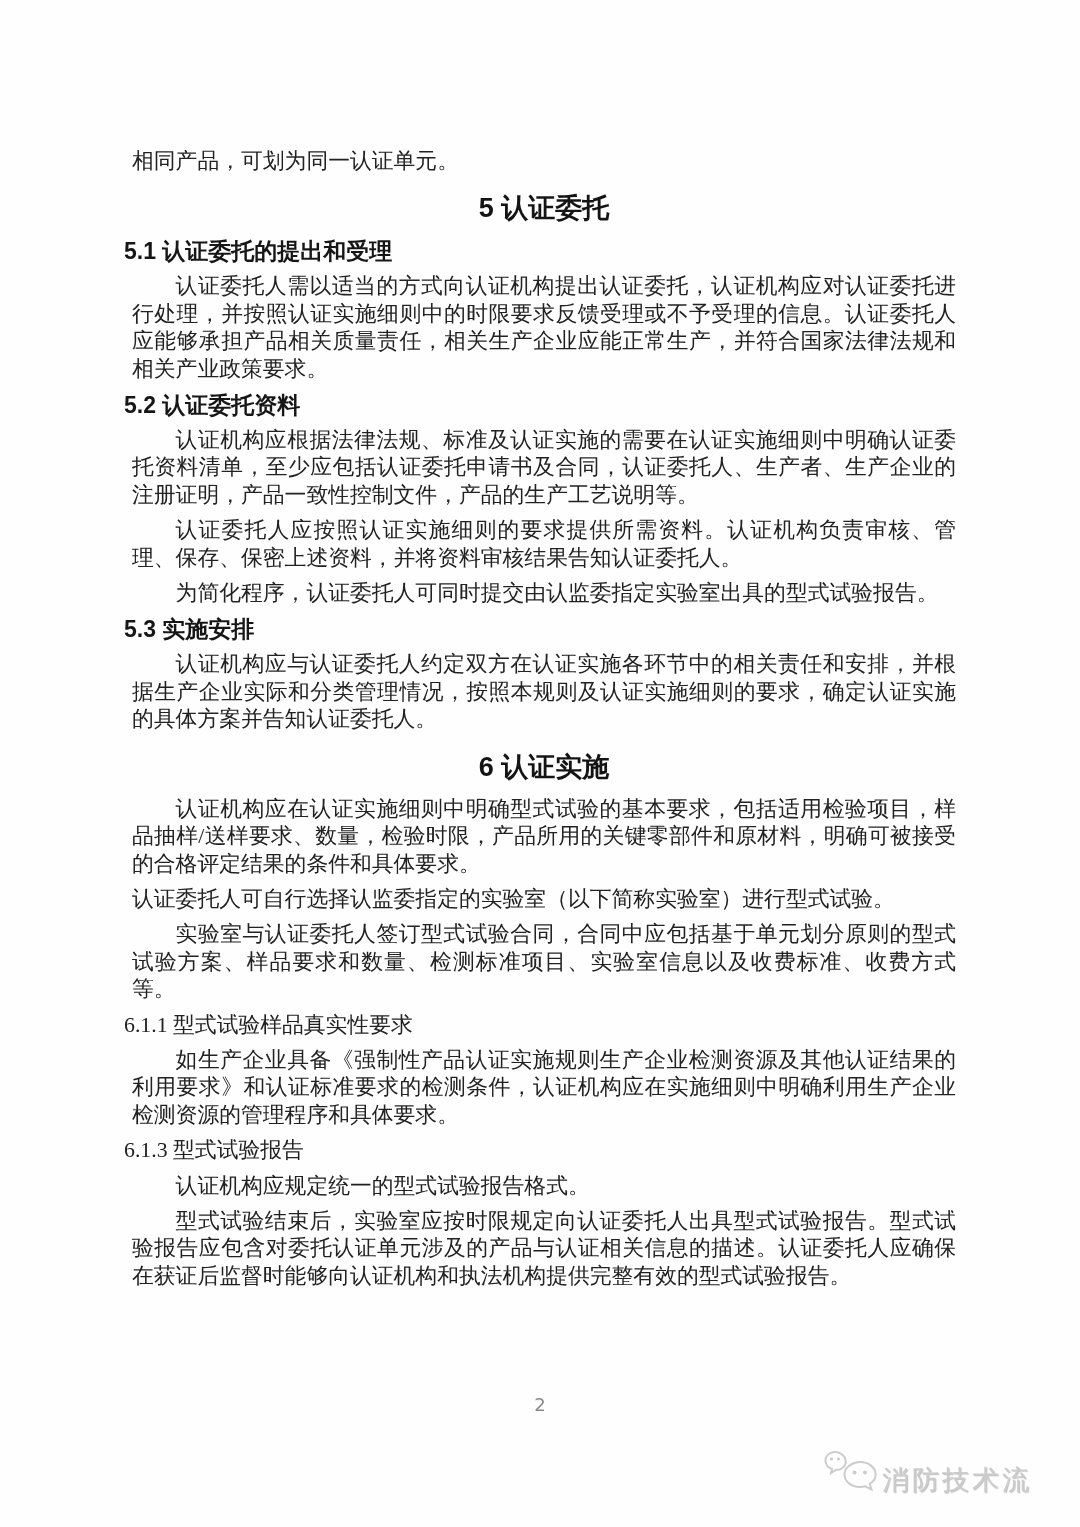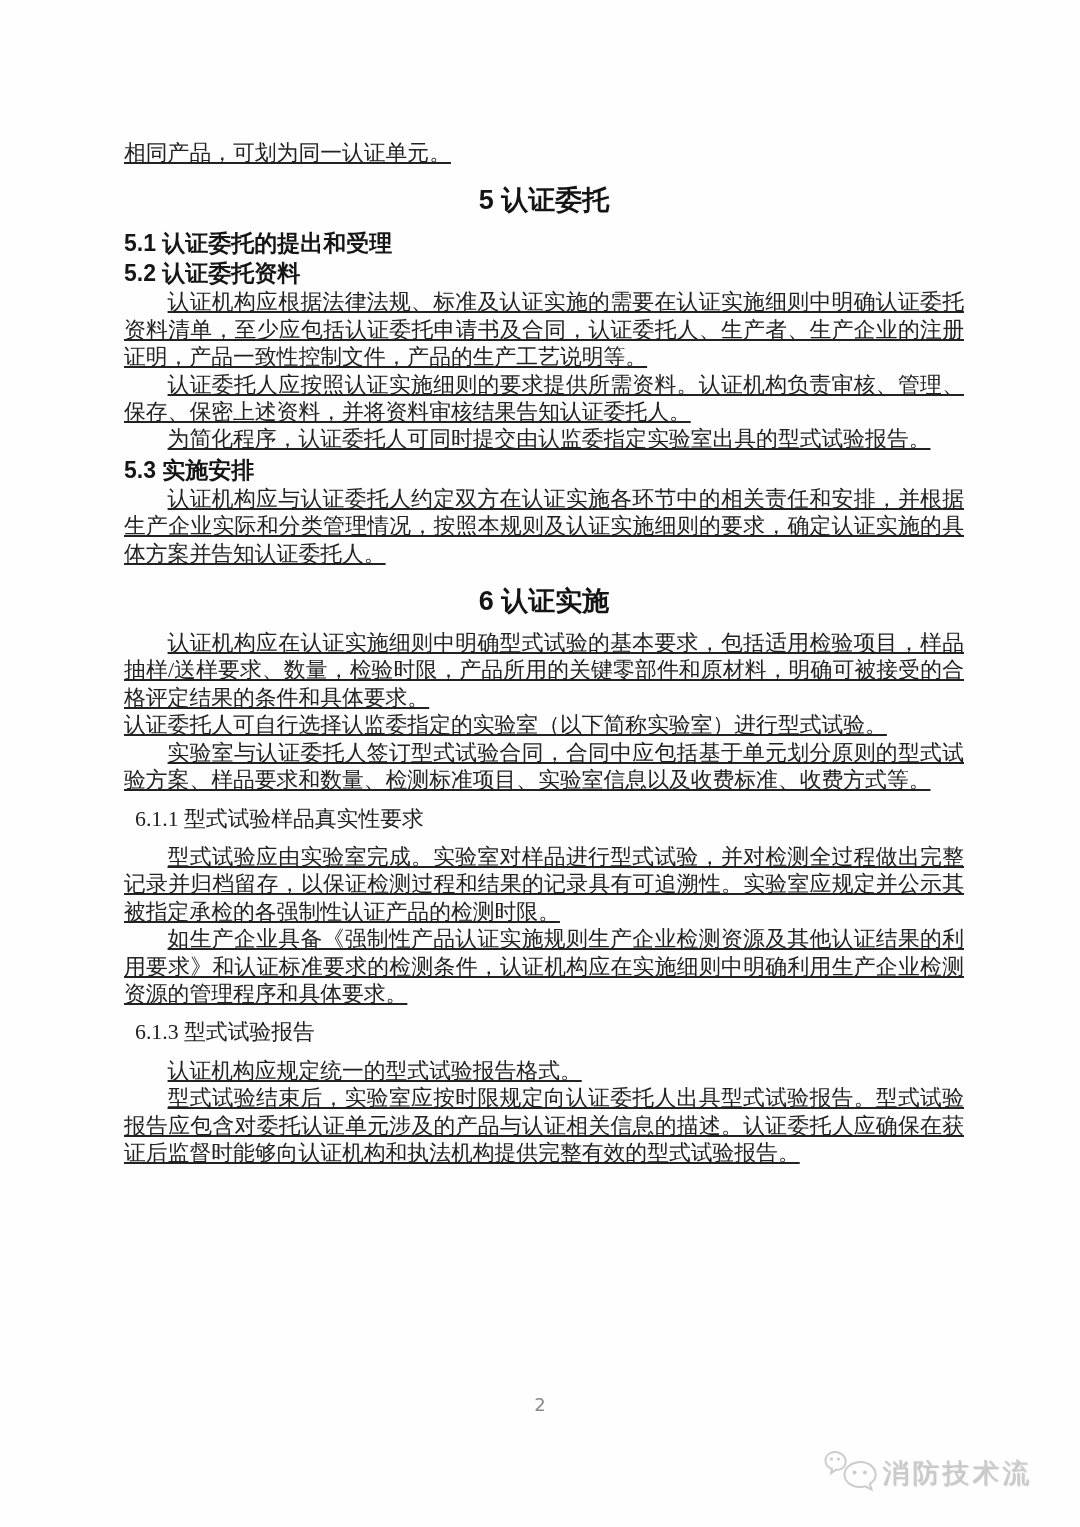--- a/index.html
+++ b/index.html
@@ -12,21 +12,21 @@
     color:#222222;
   }
   .content{
     position:absolute;
     left:124px;top:140px;
     width:840px;
     font-size:21.8px;
     line-height:27.4px;
     text-align:justify;
   }
-  .p{margin:0;text-decoration:underline;}
+  .p{margin:8px;}
   .p.indent{text-indent:2em;}
   .h1{
     font-family:"Liberation Sans","DejaVu Sans",sans-serif;
     font-weight:bold;
     font-size:27px;
     line-height:34px;
     color:#141414;
     margin:16px 0 12px 0;
     text-align:center;
   }
@@ -36,70 +36,70 @@
     font-size:23px;
     line-height:28px;
     color:#161616;
     margin:2px 0 2px 0;
     text-align:left;
   }
   .h3{
     font-size:21.8px;
     line-height:27.4px;
     font-weight:normal;
-    margin:11px;
+    margin:0;
     text-align:left;
   }
   .page-number{
     position:absolute;
     left:0;right:0;
     top:1394px;
     text-align:center;
     font-family:"DejaVu Sans","Liberation Sans",sans-serif;
     font-size:18px;
     color:#8a8a8a;
   }
   .watermark{
     position:absolute;
     right:48px;
     top:1448px;
     display:flex;
-    align-items:center;
+    align-items:flex-end;
     gap:0;
   }
   .watermark-text{
     font-family:"Liberation Sans","DejaVu Sans",sans-serif;
     font-size:27px;
     letter-spacing:3px;
     color:#cccccc;
     text-shadow:1px 1px 1px rgba(140,140,140,0.55), -1px -1px 1px #ffffff;
   }
   .wm-icon{display:block;}
 </style>
 </head>
 <body>
 
 <div class="page">
 
   <div class="content">
     <p class="p">相同产品，可划为同一认证单元。</p>
     <div class="h1">5 认证委托</div>
     <div class="h2">5.1 认证委托的提出和受理</div>
+    <p class="p indent">认证委托人需以适当的方式向认证机构提出认证委托，认证机构应对认证委托进行处理，并按照认证实施细则中的时限要求反馈受理或不予受理的信息。认证委托人应能够承担产品相关质量责任，相关生产企业应能正常生产，并符合国家法律法规和相关产业政策要求。</p>
     <div class="h2">5.2 认证委托资料</div>
     <p class="p indent">认证机构应根据法律法规、标准及认证实施的需要在认证实施细则中明确认证委托资料清单，至少应包括认证委托申请书及合同，认证委托人、生产者、生产企业的注册证明，产品一致性控制文件，产品的生产工艺说明等。</p>
     <p class="p indent">认证委托人应按照认证实施细则的要求提供所需资料。认证机构负责审核、管理、保存、保密上述资料，并将资料审核结果告知认证委托人。</p>
     <p class="p indent">为简化程序，认证委托人可同时提交由认监委指定实验室出具的型式试验报告。</p>
     <div class="h2">5.3 实施安排</div>
     <p class="p indent">认证机构应与认证委托人约定双方在认证实施各环节中的相关责任和安排，并根据生产企业实际和分类管理情况，按照本规则及认证实施细则的要求，确定认证实施的具体方案并告知认证委托人。</p>
     <div class="h1">6 认证实施</div>
     <p class="p indent">认证机构应在认证实施细则中明确型式试验的基本要求，包括适用检验项目，样品抽样/送样要求、数量，检验时限，产品所用的关键零部件和原材料，明确可被接受的合格评定结果的条件和具体要求。</p>
     <p class="p">认证委托人可自行选择认监委指定的实验室（以下简称实验室）进行型式试验。</p>
     <p class="p indent">实验室与认证委托人签订型式试验合同，合同中应包括基于单元划分原则的型式试验方案、样品要求和数量、检测标准项目、实验室信息以及收费标准、收费方式等。</p>
     <div class="h3">6.1.1 型式试验样品真实性要求</div>
-    <p class="p indent">型式试验应由实验室完成。实验室对样品进行型式试验，并对检测全过程做出完整记录并归档留存，以保证检测过程和结果的记录具有可追溯性。实验室应规定并公示其被指定承检的各强制性认证产品的检测时限。</p>
     <p class="p indent">如生产企业具备《强制性产品认证实施规则生产企业检测资源及其他认证结果的利用要求》和认证标准要求的检测条件，认证机构应在实施细则中明确利用生产企业检测资源的管理程序和具体要求。</p>
     <div class="h3">6.1.3 型式试验报告</div>
     <p class="p indent">认证机构应规定统一的型式试验报告格式。</p>
     <p class="p indent">型式试验结束后，实验室应按时限规定向认证委托人出具型式试验报告。型式试验报告应包含对委托认证单元涉及的产品与认证相关信息的描述。认证委托人应确保在获证后监督时能够向认证机构和执法机构提供完整有效的型式试验报告。</p>
   </div>
 
   <div class="page-number">2</div>
 
   <div class="watermark">
     <span>

